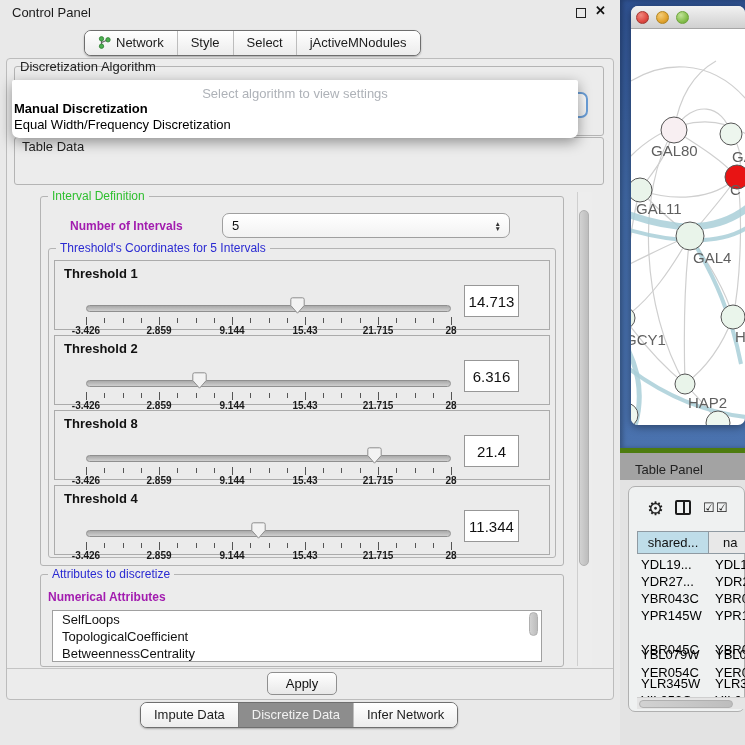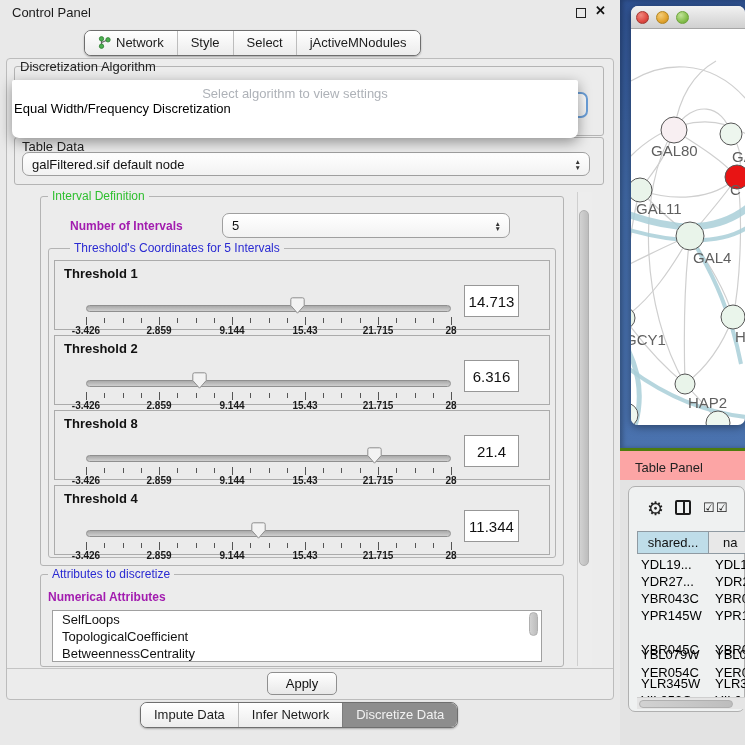--- a/index.html
+++ b/index.html
@@ -66,21 +66,21 @@
   .blue{left:620px;top:0;width:125px;height:448px;
         background:linear-gradient(180deg,#2f5190 0%,#416aa7 45%,#4a72ae 100%);
         box-shadow:inset 3px 0 4px rgba(0,0,0,.25);}
   .macwin{left:631px;top:6px;width:114px;height:419px;border-radius:7px;overflow:hidden;
           background:#fff;box-shadow:0 2px 8px rgba(0,0,0,.4);}
   .mactitle{position:absolute;left:0;top:0;right:0;height:23px;
             background:linear-gradient(#f2f2f2,#d0d0d0);border-bottom:1px solid #a6a6a6;}
   .light{position:absolute;top:5px;width:13px;height:13px;border-radius:50%;}
   .net-svg{position:absolute;left:0;top:23px;}
 
-  .tp-header{left:620px;top:448px;width:125px;height:32px;background:#fca5a5;border-top:3px solid #4d7c0f;}
+  .tp-header{left:620px;top:448px;width:125px;height:32px;background:#a3a3a3;border-top:5px solid #4d7c0f;}
   .tp-title{position:absolute;left:15px;top:9px;font-size:13px;color:#222;}
   .tcard{left:628px;top:486px;width:117px;height:226px;background:#eff1f1;border:1px solid #b0b0b0;border-radius:7px;}
   .gear{position:absolute;font-size:19px;color:#222;line-height:19px;}
   .colicon{position:absolute;width:16px;height:15px;border:2px solid #1c1c1c;border-radius:2px;}
   .colicon::before{content:"";position:absolute;left:50%;top:0;bottom:0;width:2px;background:#1c1c1c;}
   .chk{position:absolute;font-size:13px;color:#111;}
   .th-cell{position:absolute;font-size:13px;color:#111;display:flex;align-items:center;justify-content:center;border:1px solid #8f9aa2;}
   .trow-c{position:absolute;font-size:13px;color:#000;white-space:nowrap;}
   .hscroll{position:absolute;background:#e5e5e5;border-top:1px solid #cfcfcf;}
 </style>
@@ -114,50 +114,44 @@
     <div class="abs combo focus" style="left:22px;top:92px;width:566px;height:26px;">
       <span class="stepper">
         <span>▲</span>
           <span>▼</span>
       </span>
     </div>
 
     <div class="abs popup" style="left:12px;top:80px;width:566px;height:58px;">
       <div class="ph">Select algorithm to view settings</div>
       <div id="popupItems">
+          <div class="it b">Manual Discretization</div>
           <div class="it">Equal Width/Frequency Discretization</div>
         </div>
     </div>
 
     <div class="abs group" style="left:14px;top:137px;width:590px;height:48px;"></div>
     <div class="abs plain13" style="left:22px;top:139px;">Table Data</div>
-    <div class="abs combo" style="left:22px;top:152px;width:568px;height:24px;">
-      <span>galFiltered.sif default node</span>
-      <span class="stepper">
-        <span>▲</span>
-          <span>▼</span>
-      </span>
-    </div>
 
     <div class="abs vscroll-track" style="left:577px;top:192px;width:15px;height:474px;"></div>
     <div class="abs scroll-thumb" style="left:579px;top:210px;width:10px;height:356px;"></div>
 
     <div class="abs group" style="left:40px;top:196px;width:524px;height:370px;"></div>
     <div class="abs group-title t-green" style="left:48px;top:189px;">Interval Definition</div>
     <div class="abs bold13" style="left:70px;top:219px;">Number of Intervals</div>
     <div class="abs combo" style="left:222px;top:213px;width:288px;height:25px;">
       <span>5</span>
       <span class="stepper">
         <span>▲</span>
           <span>▼</span>
       </span>
     </div>
 
     <div class="abs group" style="left:48px;top:248px;width:508px;height:310px;"></div>
-    <div class="abs group-title t-blue" style="left:56px;top:241px;margin-left:14px;">Threshold's Coordinates for 5 Intervals</div>
+    <div class="abs group-title t-blue" style="left:56px;top:241px;">Threshold's Coordinates for 5 Intervals</div>
     <div id="thresholdRows">
         <div class="thr-row" style="left:54px;top:260px;width:496px;height:70px;">
           <div class="thr-label">Threshold 1</div>
           <div class="slider-wrap">
             <div class="track"></div>
             <div class="tick" style="left:0px;top:56px;height:8px;"></div>
             <div class="tick" style="left:18px;top:57px;height:5px;"></div>
             <div class="tick" style="left:37px;top:57px;height:5px;"></div>
             <div class="tick" style="left:55px;top:57px;height:5px;"></div>
             <div class="tick" style="left:73px;top:56px;height:8px;"></div>
@@ -310,22 +304,22 @@
         <div class="li">TopologicalCoefficient</div>
         <div class="li">BetweennessCentrality</div>
       </div>
     <div class="abs scroll-thumb" style="left:529px;top:612px;width:9px;height:24px;"></div>
 
     <div class="abs" style="left:7px;top:668px;width:606px;height:1px;background:#c4c4c4;"></div>
     <div class="abs btn" style="left:267px;top:672px;width:70px;height:23px;">Apply</div>
 
     <div class="abs tabgroup" style="left:140px;top:702px;" id="bottomTabs">
         <div class="tab">Impute Data</div>
+        <div class="tab sel">Discretize Data</div>
         <div class="tab">Infer Network</div>
-        <div class="tab sel">Discretize Data</div>
       </div>
   </div>
 
   <div class="abs blue"></div>
 
   <div class="abs macwin">
     <div class="mactitle"></div>
     <span class="light" style="left:5px;background:radial-gradient(circle at 35% 30%,#f0887f,#df4a43 60%,#b23630);border:1px solid #a33631;"></span>
     <span class="light" style="left:25px;background:radial-gradient(circle at 35% 30%,#f3cd7a,#e2a42f 60%,#bb8322);border:1px solid #b2851f;"></span>
     <span class="light" style="left:45px;background:radial-gradient(circle at 35% 30%,#c2e39a,#86bf4e 60%,#64a032);border:1px solid #6da33c;"></span>

